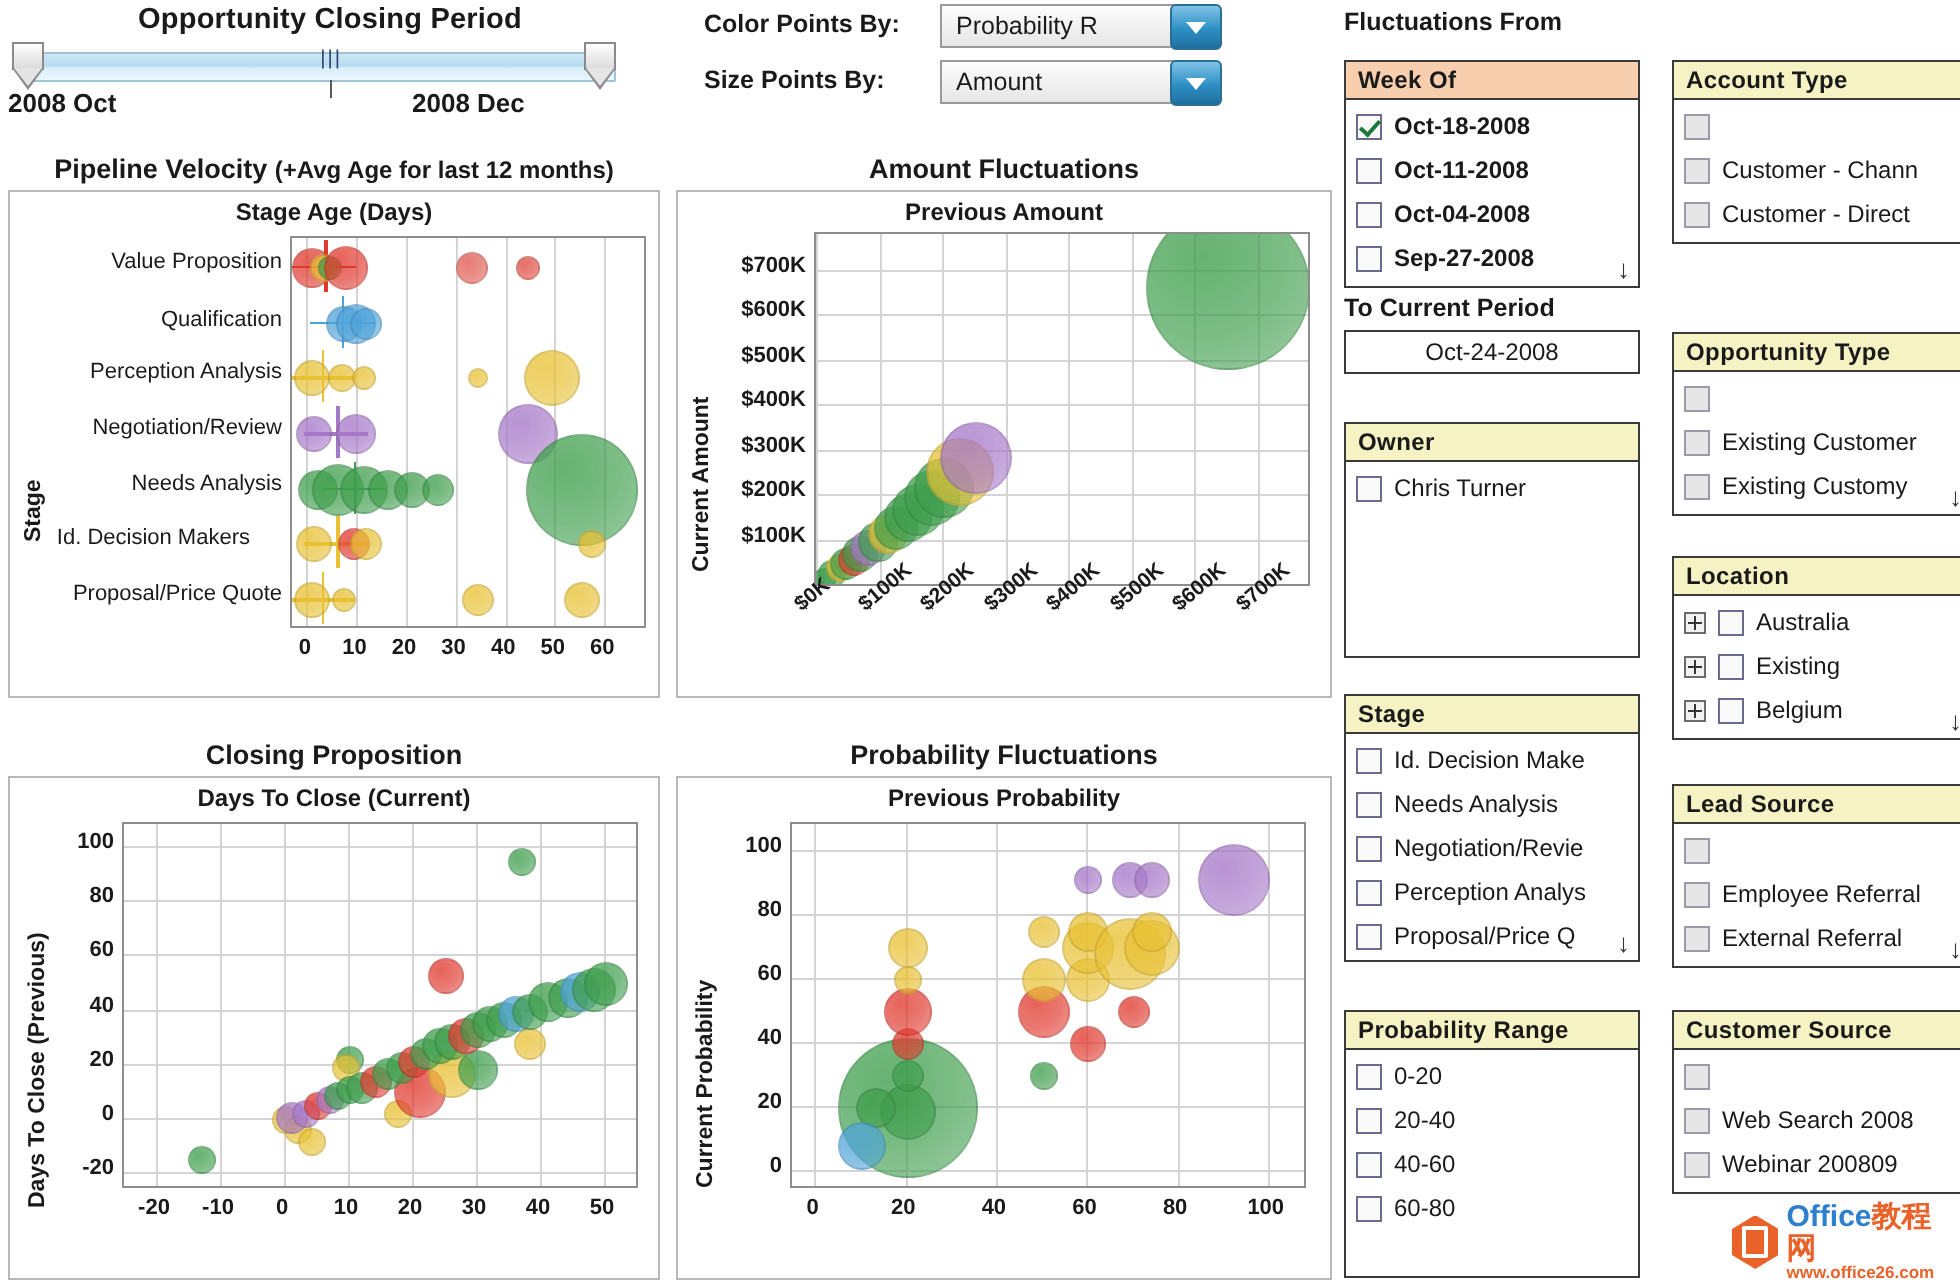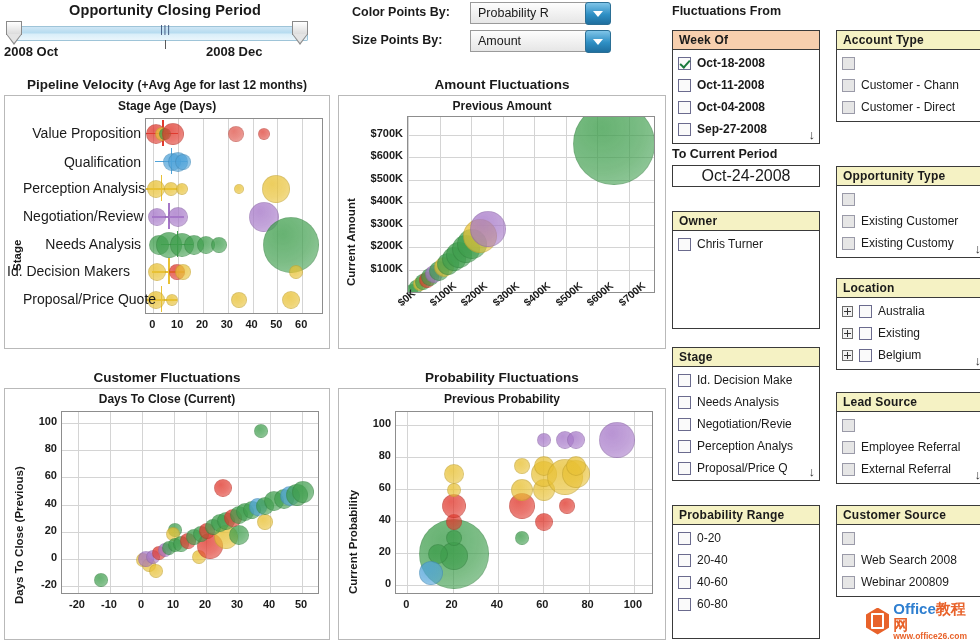--- a/index.html
+++ b/index.html
@@ -57,21 +57,21 @@
      font-size:12px;font-weight:bold;}
   .plot{position:absolute;background:#fff;border:1px solid #8d8d8d;box-sizing:border-box;overflow:hidden;}
   .gridv{position:absolute;top:0;bottom:0;width:1px;background:#d4d4d4;}
   .gridh{position:absolute;left:0;right:0;height:1px;background:#d4d4d4;}
   .ytick{position:absolute;text-align:right;font-size:11px;font-weight:bold;white-space:nowrap;}
   .xtick{position:absolute;text-align:center;font-size:11px;font-weight:bold;white-space:nowrap;}
   .xtick-rot{position:absolute;font-size:10.5px;font-weight:bold;white-space:nowrap;
      transform:rotate(-40deg);transform-origin:left top;}
   .axis-title{position:absolute;font-size:11.5px;font-weight:bold;}
   .axis-title.vert{transform:rotate(-90deg);transform-origin:left top;white-space:nowrap;}
-  .ylabel-cat{position:absolute;text-align:right;font-size:14px;white-space:nowrap;}
+  .ylabel-cat{position:absolute;text-align:right;font-size:11px;white-space:nowrap;}
   .bub{position:absolute;border-radius:50%;}
 
   
   .fpanel{position:absolute;border:1px solid #3a3a3a;background:#fff;box-sizing:border-box;}
   .fhead{height:19px;border-bottom:1px solid #3a3a3a;box-sizing:border-box;
      display:flex;align-items:center;padding-left:6px;
      font-size:12px;font-weight:bold;letter-spacing:.2px;}
   .fbody{position:relative;padding:2px 0 0 0;overflow:hidden;}
   .frow{display:flex;align-items:center;height:22px;padding-left:5px;gap:6px;}
   .cbx{width:13px;height:13px;border:1px solid #6b6b8e;background:#fafafa;box-sizing:border-box;
@@ -80,21 +80,21 @@
   .cbx.checked:after{content:"";position:absolute;left:3px;top:0px;width:4px;height:8px;
        border:solid #1a7a3c;border-width:0 2.5px 2.5px 0;transform:rotate(42deg);}
   .plusbox{width:11px;height:11px;border:1px solid #6b6b6b;background:#f2f2f2;
        box-sizing:border-box;position:relative;flex:0 0 auto;}
   .plusbox:before{content:"";position:absolute;left:1px;top:4px;width:7px;height:1px;background:#333;}
   .plusbox:after{content:"";position:absolute;left:4px;top:1px;width:1px;height:7px;background:#333;}
   .flabel{font-size:12px;white-space:nowrap;}
   .scroll-arrow{position:absolute;right:4px;bottom:2px;font-size:13px;color:#333;line-height:1;}
   .sec-title{position:absolute;font-size:12.5px;font-weight:bold;}
   .readonly-box{position:absolute;border:1px solid #3a3a3a;background:#fff;box-sizing:border-box;
-     display:flex;align-items:center;justify-content:center;font-size:16px;}
+     display:flex;align-items:center;justify-content:center;font-size:12px;}
 
   
   #wm{position:absolute;left:866px;top:604px;width:112px;height:34px;display:flex;align-items:center;gap:4px;}
   #wm .hex{width:24px;height:27px;background:#e8622a;
      clip-path:polygon(50% 0,100% 26%,100% 74%,50% 100%,0 74%,0 26%);
      display:flex;align-items:center;justify-content:center;}
   #wm .hex span{display:block;width:9px;height:12px;border:2px solid #fff;border-radius:1px;}
   #wm .txt{display:flex;flex-direction:column;line-height:1.05;}
   #wm .t1{font-size:15px;font-weight:bold;color:#2f7fd0;}
   #wm .t1 b{color:#e8622a;}
@@ -282,21 +282,21 @@
           <div class="xtick-rot" style="left: 150.615px; top: 203px;">$300K</div>
           <div class="xtick-rot" style="left: 182.154px; top: 203px;">$400K</div>
           <div class="xtick-rot" style="left: 213.692px; top: 203px;">$500K</div>
           <div class="xtick-rot" style="left: 245.231px; top: 203px;">$600K</div>
           <div class="xtick-rot" style="left: 276.769px; top: 203px;">$700K</div>
         </div>
     </div>
   </div>
 
   <div class="chart-wrap" style="left:4px;top:370px;width:326px;height:270px;">
-    <div class="chart-title">Customer  Fluctuations</div>
+    <div class="chart-title">Closing  Proposition</div>
     <div class="chart-box" style="top:18px;width:326px;height:252px;">
       <div class="chart-sub">Days To Close (Current)</div>
       <div class="axis-title vert" style="left:8px;top:215px;">Days To Close (Previous)</div>
       <div class="plot" id="p3-plot" style="left:56px;top:22px;width:258px;height:183px;">
           <div class="gridv" style="left: 16px;"></div>
           <div class="gridv" style="left: 48px;"></div>
           <div class="gridv" style="left: 80px;"></div>
           <div class="gridv" style="left: 112px;"></div>
           <div class="gridv" style="left: 144px;"></div>
           <div class="gridv" style="left: 176px;"></div>

